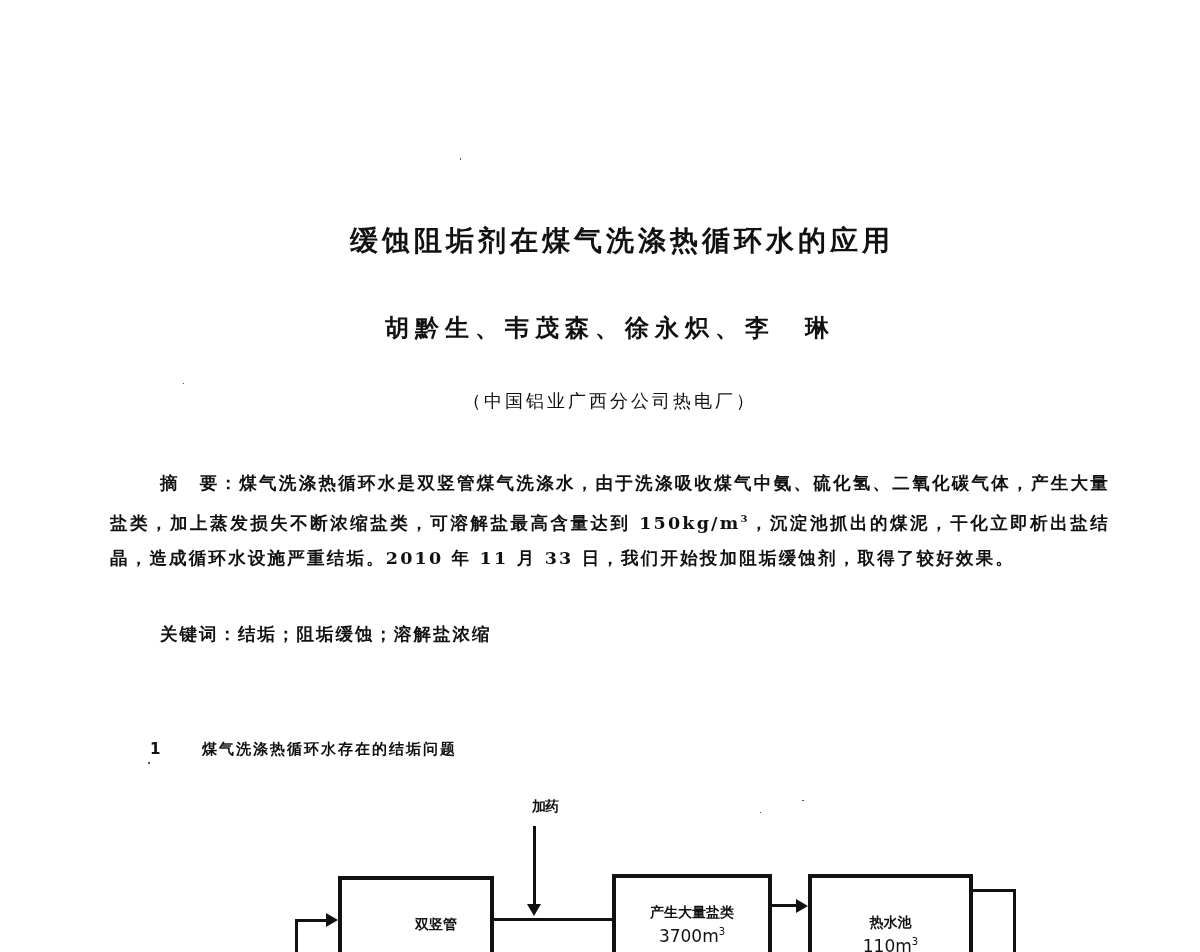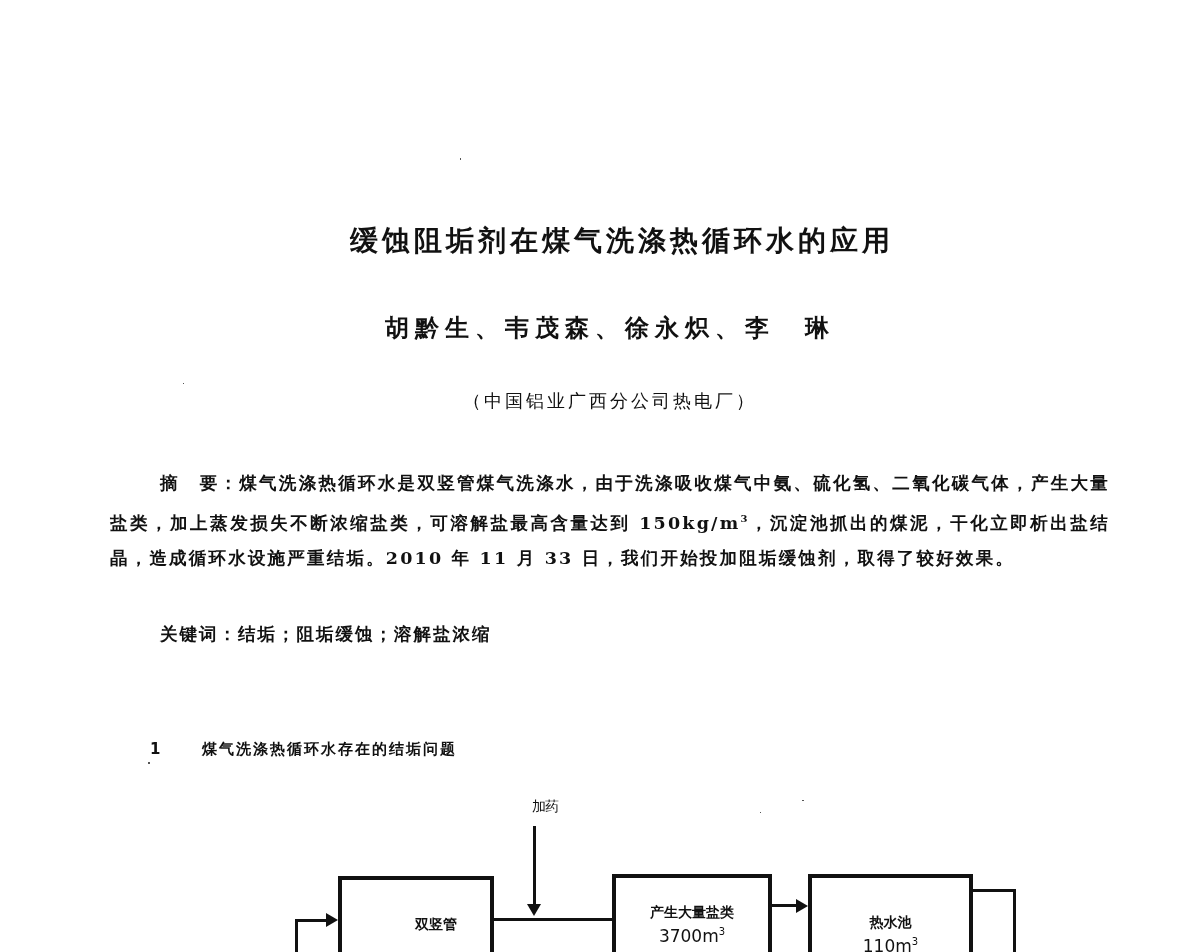--- a/index.html
+++ b/index.html
@@ -76,21 +76,21 @@
 
 <div class="abs keywords">
   <span class="lbl">关键词：</span><span>结垢；阻垢缓蚀；溶解盐浓缩</span>
 </div>
 
 <div class="abs section">
   <span class="num">1</span><span>煤气洗涤热循环水存在的结垢问题</span>
 </div>
 
 <div>
-  <div class="abs" style="left:532px; top:798px; font-family:'DejaVu Sans','Liberation Sans',sans-serif; font-weight:normal; font-size:14px; letter-spacing:-1px;">加药</div>
+  <div class="abs" style="left:532px; top:798px; font-family:'DejaVu Sans','Liberation Sans',sans-serif; font-weight:bold; font-size:14px; letter-spacing:-1px;">加药</div>
 
   <div class="line" style="left:533px; top:826px; width:3px; height:80px;"></div>
   <div class="arrow-d" style="left:527px; top:904px;"></div>
 
   <div class="box" style="left:338px; top:876px; width:156px; height:80px;">
     <div style="margin-top:34px;padding-left:40px;">双竖管</div>
   </div>
 
   <div class="box" style="left:612px; top:874px; width:160px; height:82px;">
     <div style="margin-top:24px;">产生大量盐类</div>

